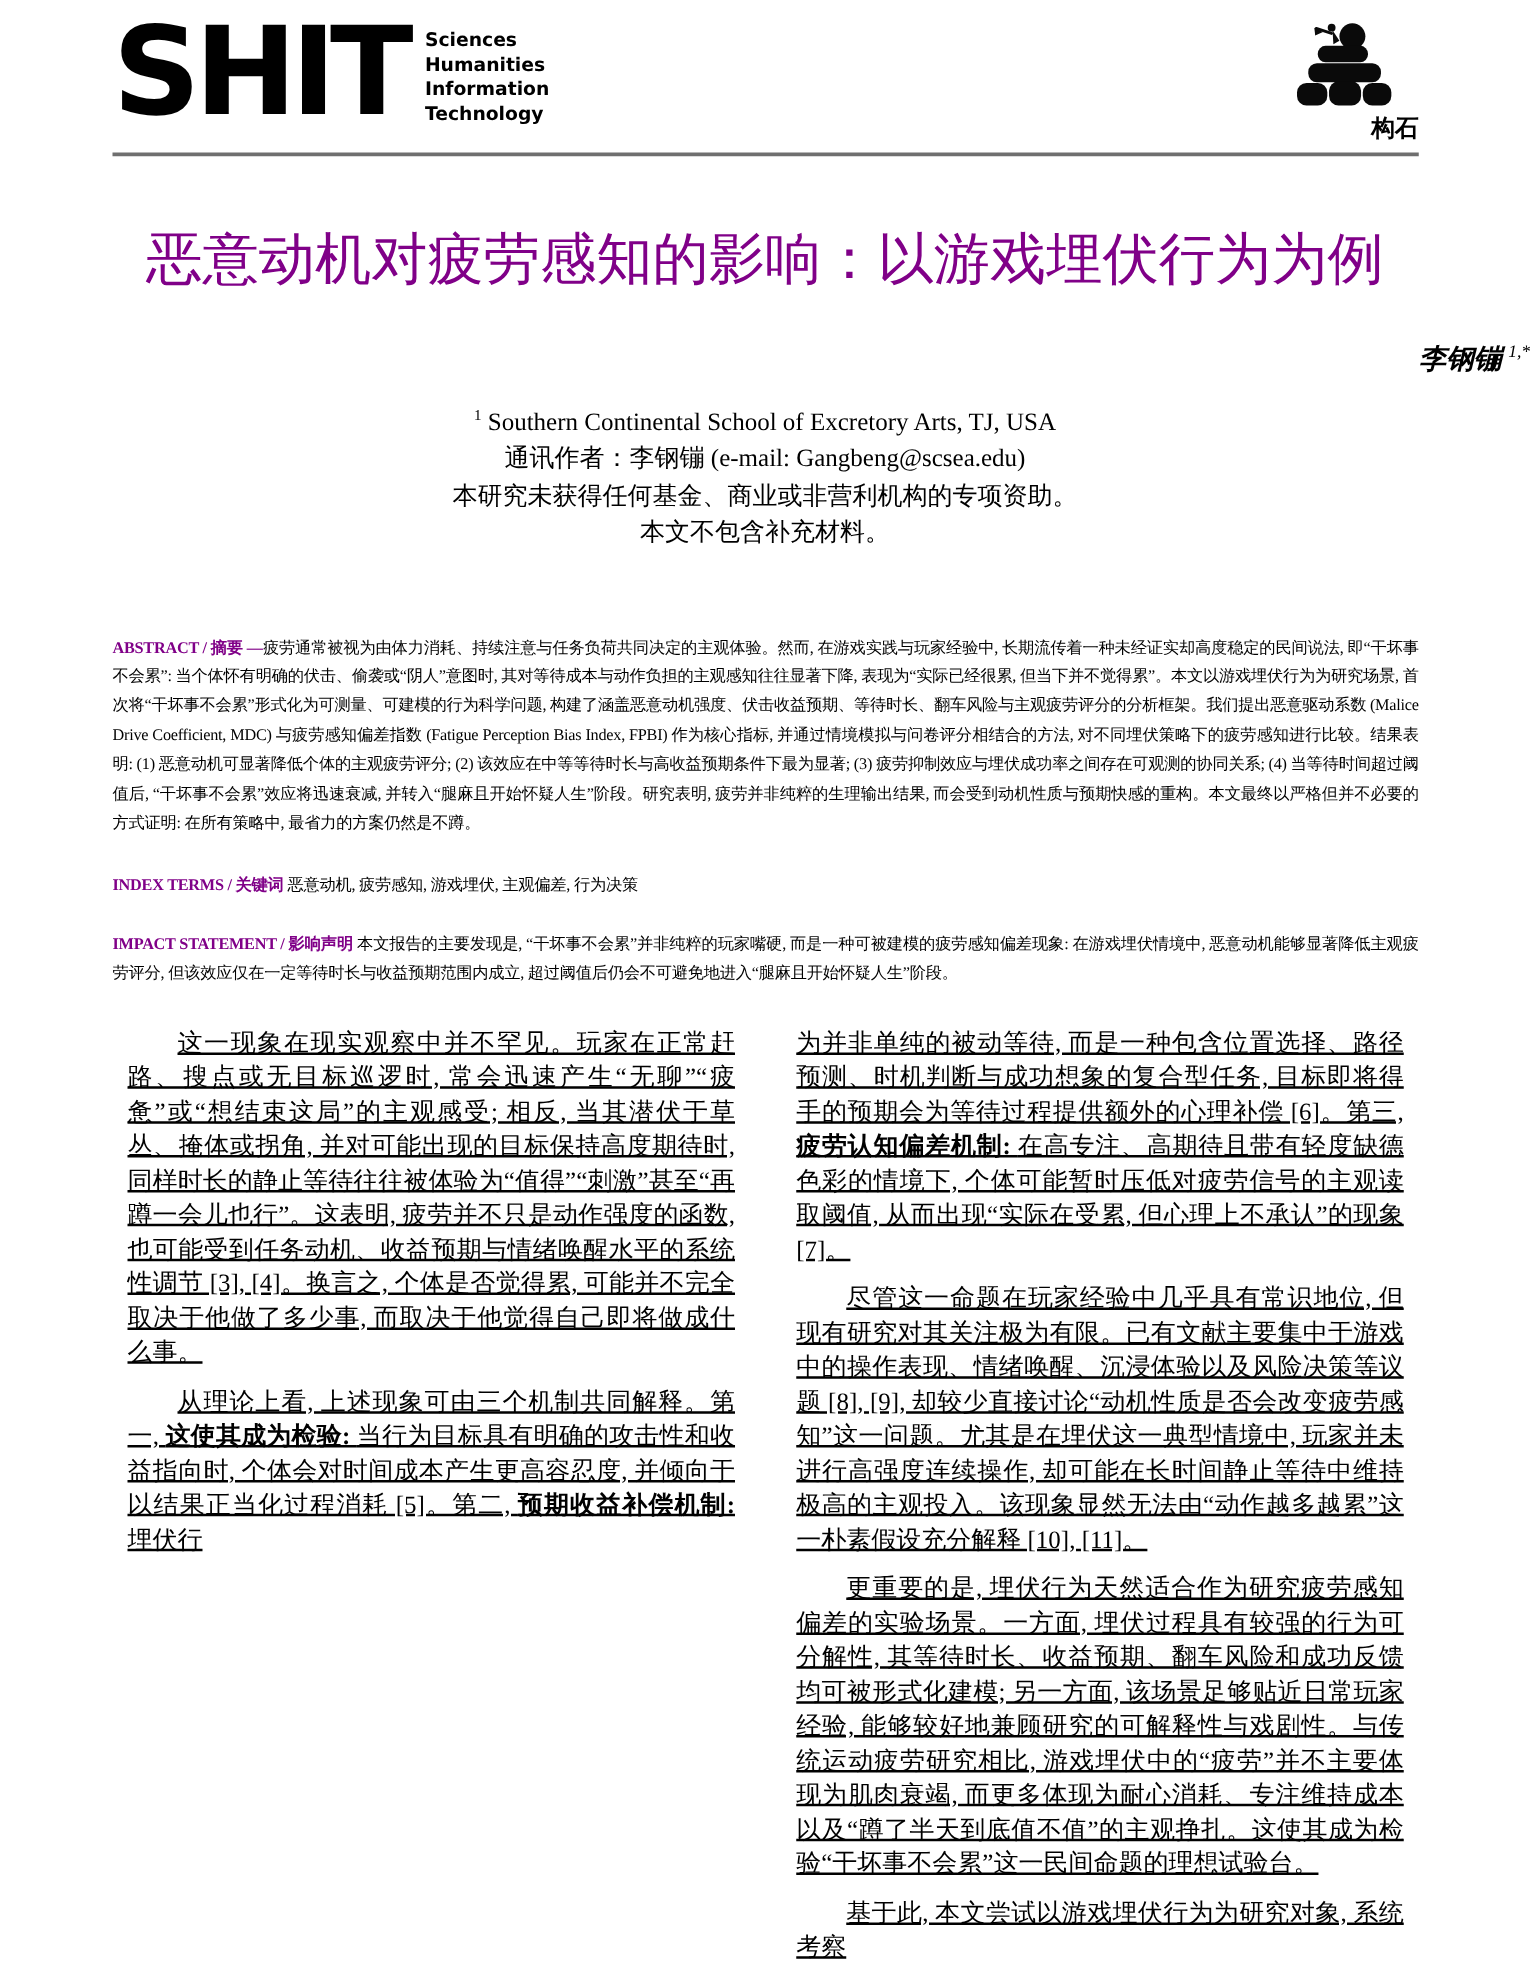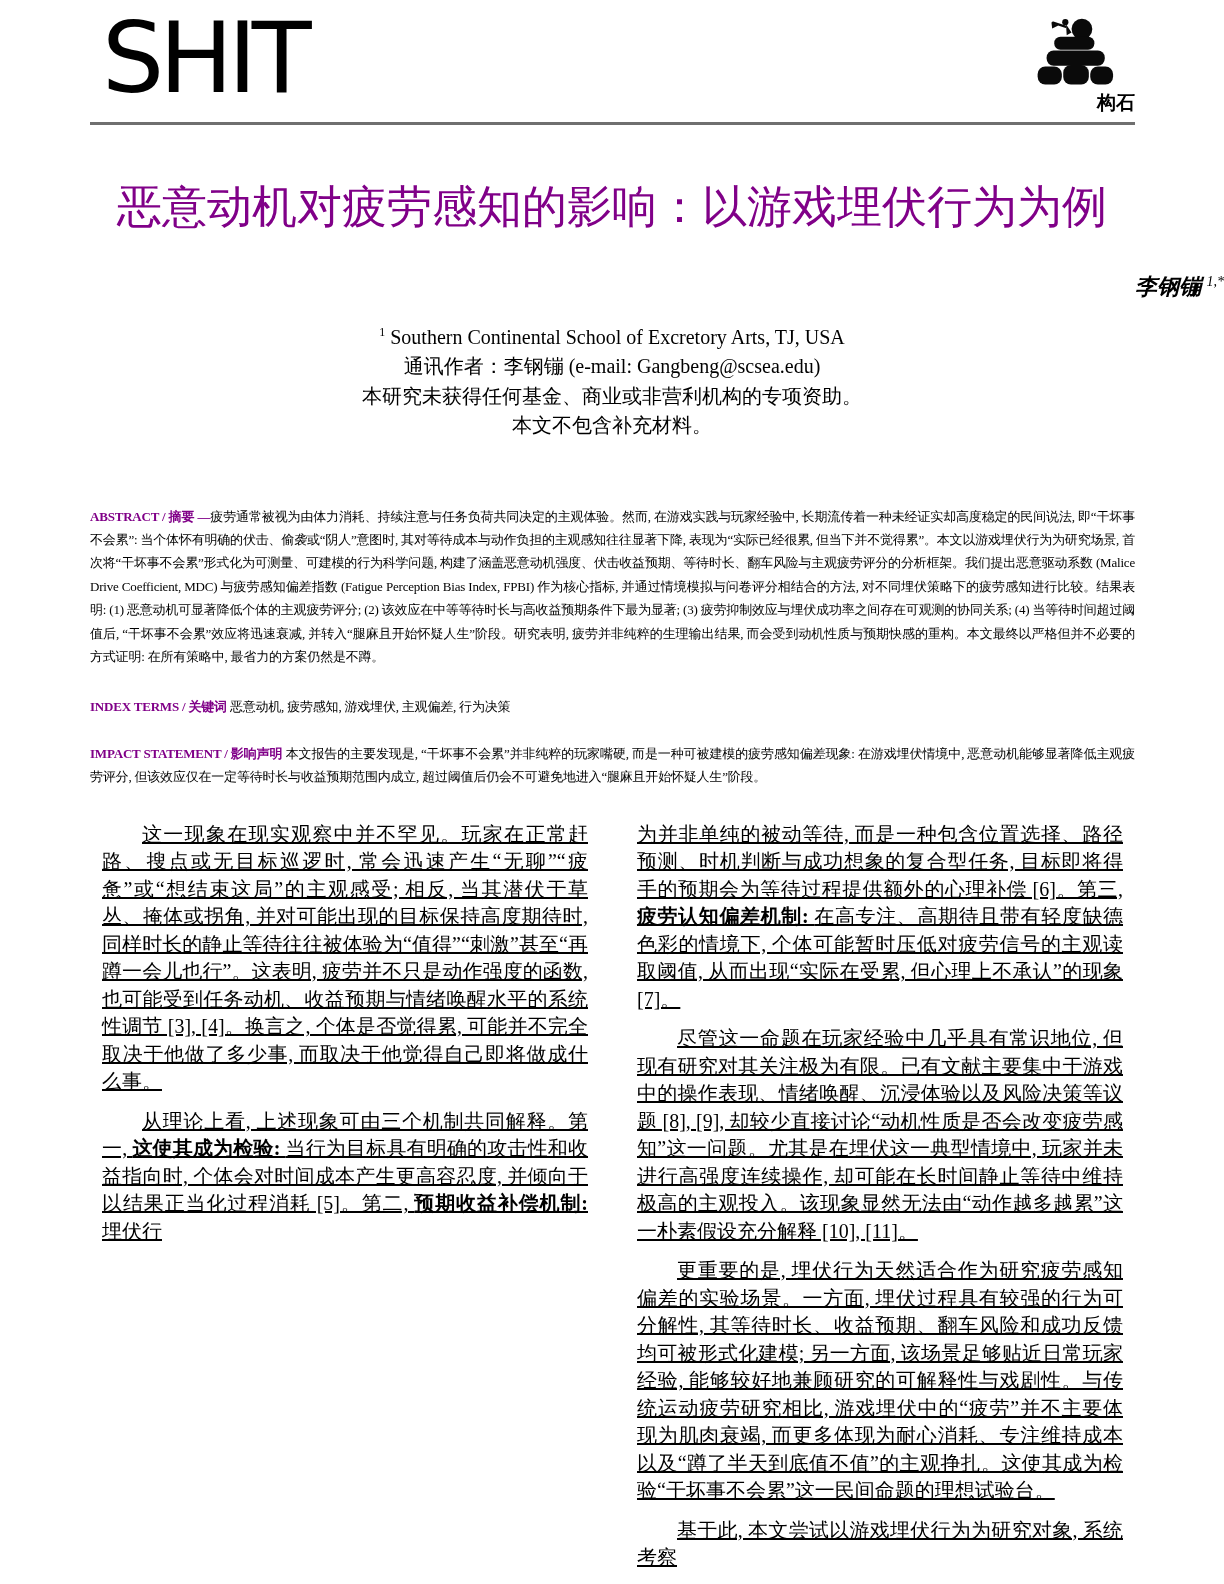--- a/index.html
+++ b/index.html
@@ -9,21 +9,21 @@
     font-family:"Liberation Serif","DejaVu Serif",serif;
   }
   
   .masthead {
     display:flex; justify-content:space-between; align-items:flex-start;
     padding:18px 89px 0 90px;
   }
   .logo-left { display:flex; align-items:flex-start; gap:14px; }
   .logo-acronym {
     font-family:"DejaVu Sans","Liberation Sans",sans-serif;
-    font-weight:400; font-size:98px; line-height:80px; letter-spacing:-5px;margin-left:12px;
+    font-weight:700; font-size:98px; line-height:80px; letter-spacing:-5px;
   }
   .logo-lines {
     font-family:"DejaVu Sans","Liberation Sans",sans-serif;
     font-weight:700; font-size:15px; line-height:19.5px; padding-top:5px;
   }
   .logo-right { width:120px; text-align:right; }
   .logo-right svg { display:block; margin:0 auto; }
   .stone-caption {
     font-family:"DejaVu Sans","Liberation Sans",sans-serif;
     font-weight:700; font-size:19px; margin-top:0px;
@@ -59,20 +59,26 @@
   .rb { font-weight:700; }
 </style>
 </head>
 <body>
 
 <div class="page">
 
   <header class="masthead">
     <div class="logo-left">
       <div class="logo-acronym">SHIT</div>
+      <div class="logo-lines">
+        <div>Sciences</div>
+        <div>Humanities</div>
+        <div>Information</div>
+        <div>Technology</div>
+      </div>
     </div>
     <div class="logo-right">
       <svg width="84" height="72" viewBox="0 0 120 104" aria-hidden="true">
         <g fill="#0a0a0a" stroke="none">
           <circle cx="70" cy="16" r="15"></circle>
           <circle cx="46" cy="6" r="4.5"></circle>
           <path d="M47 9 L55 21 L48 25 Z"></path>
           <rect x="26" y="8" width="22" height="3.4" rx="1.7" transform="rotate(18 37 10)"></rect>
           <path d="M26 6 L36 11 L27 15 Z"></path>
           <rect x="30" y="27" width="58" height="19" rx="9"></rect>

